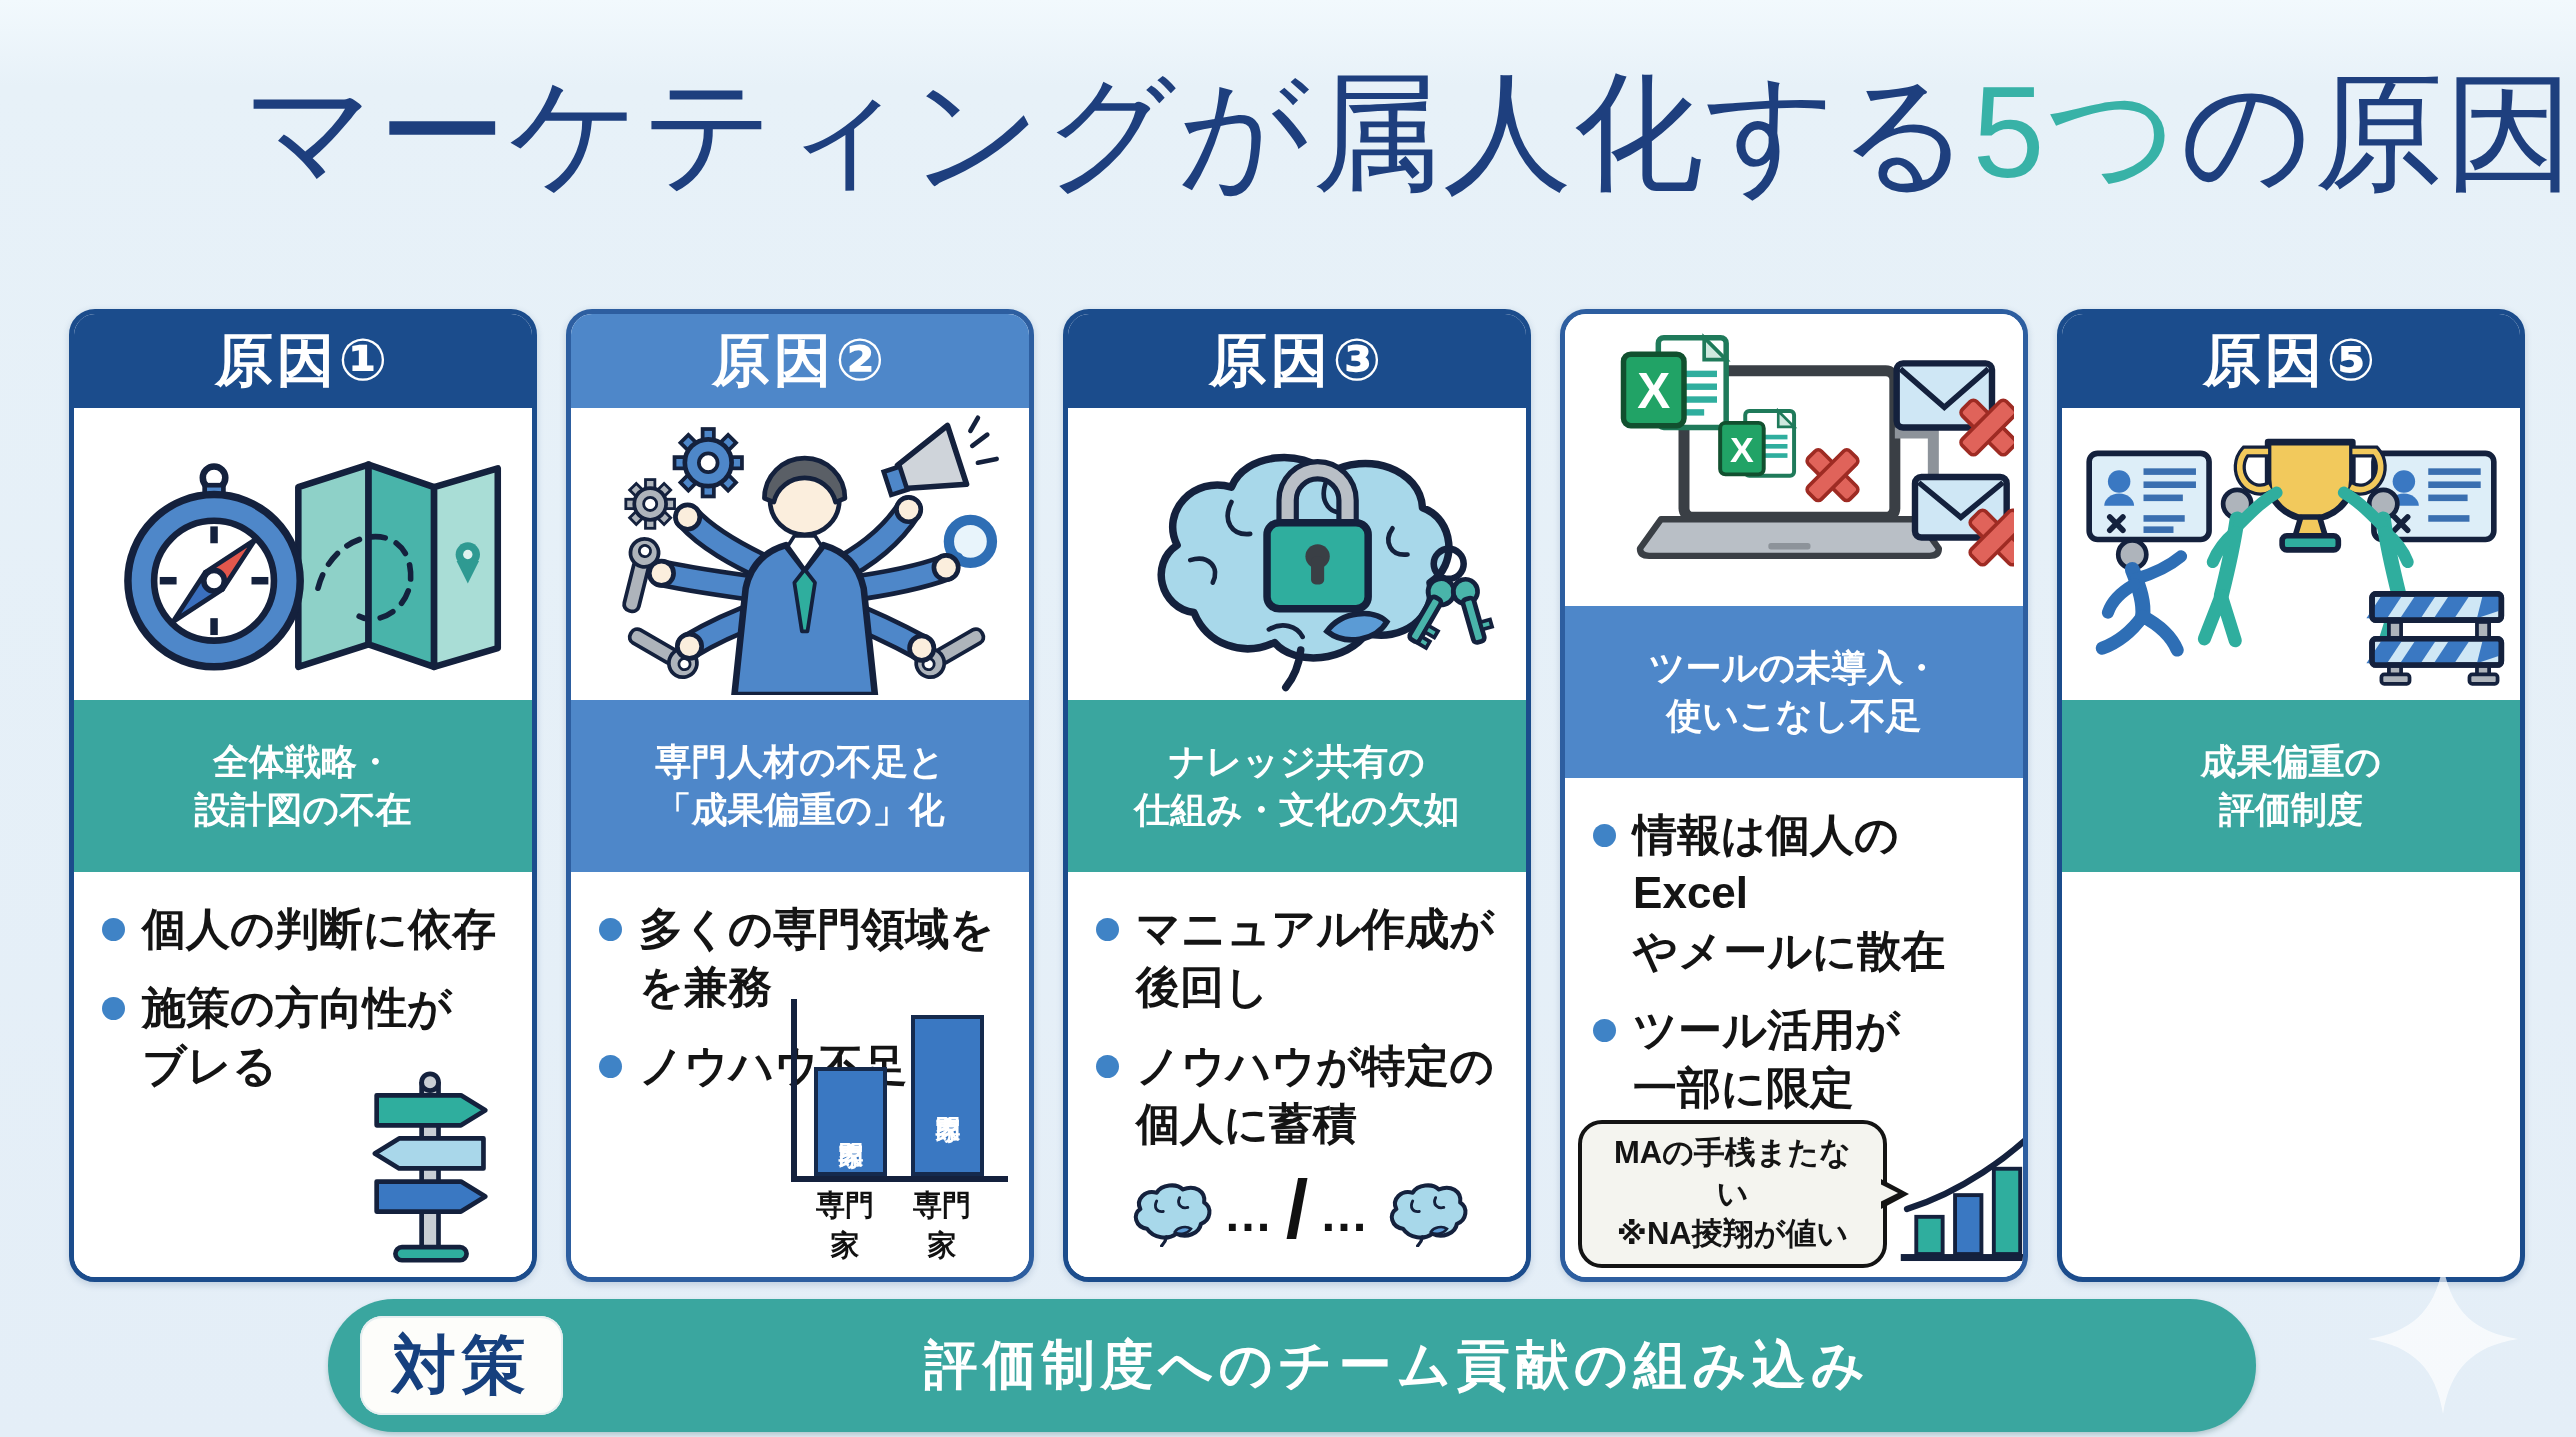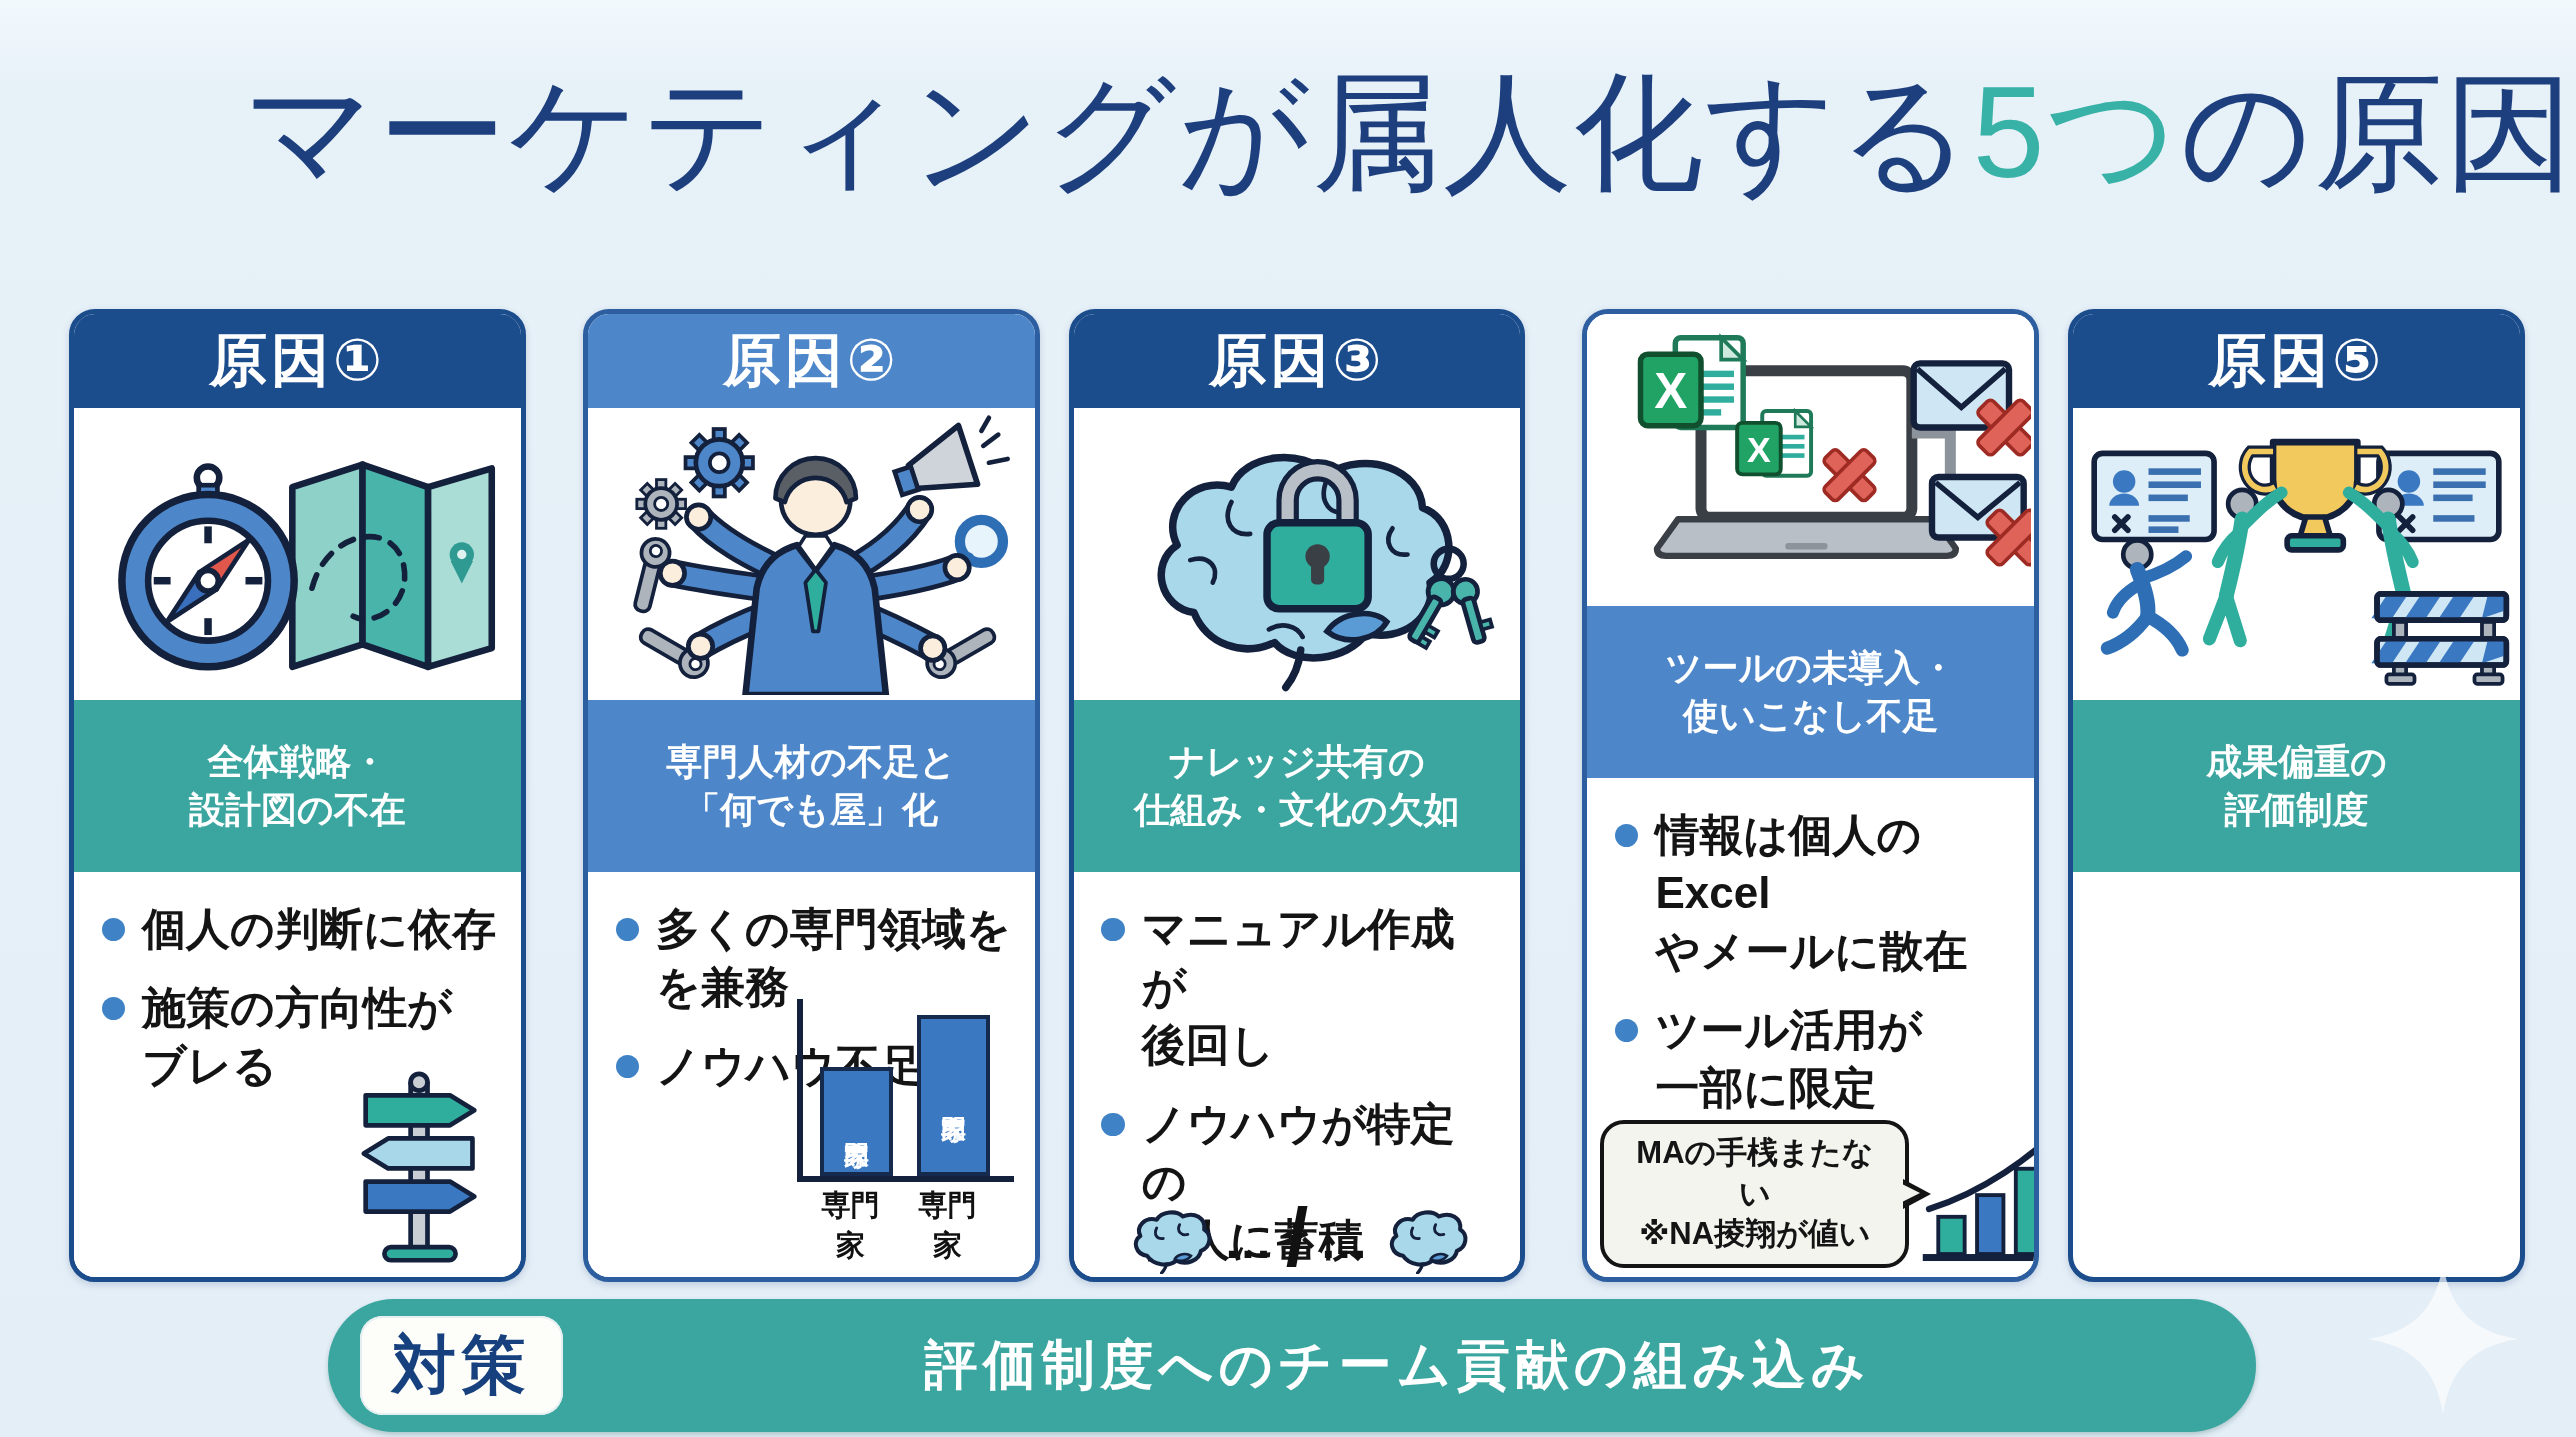--- a/index.html
+++ b/index.html
@@ -27,21 +27,21 @@
     border:5.6px solid #1b4c8c; border-radius:26px;
     overflow:hidden; display:flex; flex-direction:column;
     box-shadow:0 2.8px 7.5px rgba(23,60,110,.18);
   }
   .card-header {
     height:94px; flex:none; display:flex; align-items:center; justify-content:center;
     color:#fff; font-size:58px; font-weight:bold; letter-spacing:3.7px;
   }
   .scheme-a .card-header { background:#1b4c8c; }
   .scheme-b .card-header { background:#4e87c9; }
-  .scheme-b { border-color:#2d5ea0;margin-left:28px; }
+  .scheme-b { border-color:#2d5ea0; }
   .icon-area {
     height:292px; flex:none; background:#fff;
     display:flex; align-items:center; justify-content:center; overflow:hidden;
   }
   .subtitle {
     min-height:172px; flex:none; display:flex; align-items:center; justify-content:center;
     text-align:center; padding:7.5px 5.6px;
   }
   .scheme-a .subtitle { background:#3aa69f; }
   .scheme-b .subtitle { background:#4e87c9; }
@@ -270,21 +270,21 @@
         </g>
         <path d="M150,300 L162,186 Q170,150 205,140 L225,166 L245,140 Q280,150 288,186 L300,300 Z" fill="#4e87c9" stroke="#14213d" stroke-width="7" stroke-linejoin="round"></path>
         <polygon points="207,141 225,166 243,141 236,130 214,130" fill="#fff" stroke="#14213d" stroke-width="4"></polygon>
         <polygon points="225,166 236,180 228,232 222,232 214,180" fill="#2fae9e" stroke="#14213d" stroke-width="4" stroke-linejoin="round"></polygon>
         <circle cx="225" cy="92" r="37" fill="#fbeedd" stroke="#14213d" stroke-width="5"></circle>
         <path d="M182,90 a43,43 0 0 1 86,0 l-10,4 a34,34 0 0 0 -66,0 z" fill="#5a5f66" stroke="#14213d" stroke-width="5" stroke-linejoin="round"></path>
       </svg>
     </div>
     <div class="subtitle">
       <span>専門人材の不足と
-「何でも屋」化</span>
+「成果偏重の」化</span>
     </div>
     <div class="bullets">
       <div class="bullet">
         <span class="dot"></span>
         <span class="bullet-text">多くの専門領域を
 を兼務</span>
       </div>
       <div class="bullet">
         <span class="dot"></span>
         <span class="bullet-text">ノウハウ不足</span>

